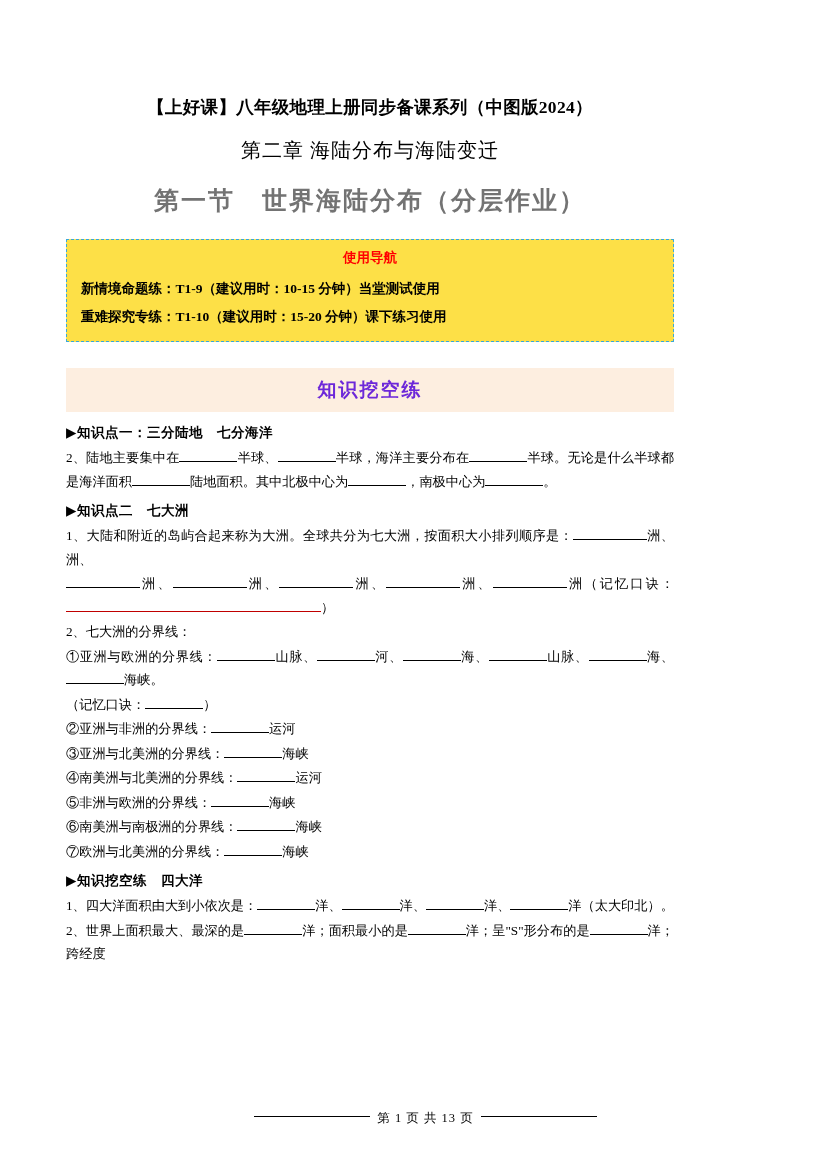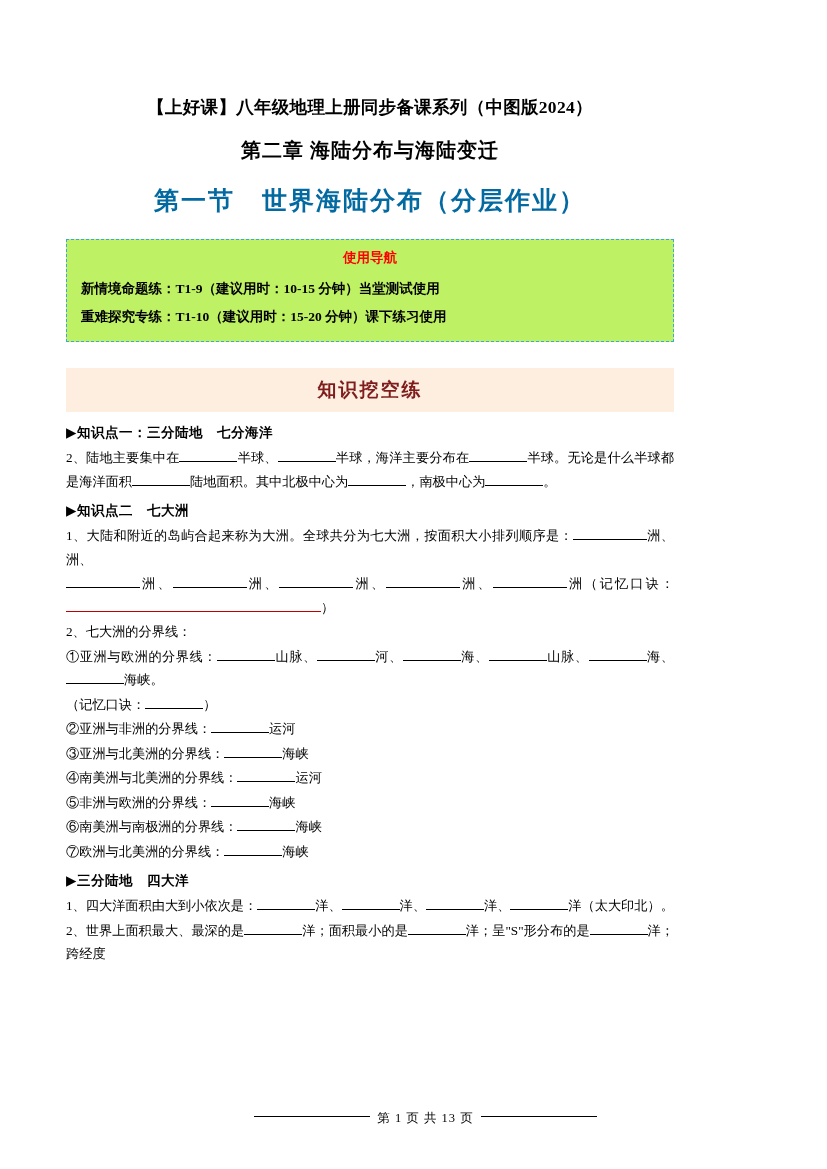--- a/index.html
+++ b/index.html
@@ -27,36 +27,36 @@
   .doc-title-1 {
     text-align: center;
     font-size: 17.5px;
     font-weight: bold;
     letter-spacing: 0.3px;
     margin: 0 0 18px 0;
   }
   .doc-title-2 {
     text-align: center;
     font-size: 20px;
-    font-weight: bold;
+    font-weight: normal;
     letter-spacing: 1px;
     margin: 0 0 20px 0;
   }
   .doc-title-3 {
     text-align: center;
     font-size: 25px;
     font-weight: bold;
-    color: #0369a1;
+    color: #737373;
     letter-spacing: 2px;
     margin: 0 0 22px 0;
   }
 
   .nav-box {
     border: 1px dashed #3aa8d8;
-    background: #bef264;
+    background: #fde047;
     padding: 9px 14px 11px 14px;
     margin: 0 0 26px 0;
   }
   .nav-title {
     text-align: center;
     color: #ff0000;
     font-weight: bold;
     font-size: 13.5px;
     margin-bottom: 8px;
   }
@@ -67,21 +67,21 @@
     color: #000;
   }
 
   .section-banner {
     background: #fdeee0;
     text-align: center;
     padding: 9px 0 9px 0;
     margin: 0 0 12px 0;
   }
   .section-banner-text {
-    color: #7f1d1d;
+    color: #6d28d9;
     font-weight: bold;
     font-size: 19px;
     letter-spacing: 2px;
   }
 
   .kp-head {
     font-size: 13.5px;
     font-weight: bold;
     margin: 9px 0 4px 0;
     letter-spacing: 0.5px;
@@ -170,21 +170,21 @@
   <div class="para">③亚洲与北美洲的分界线：<span class="blank b-md"></span>海峡</div>
 
   <div class="para">④南美洲与北美洲的分界线：<span class="blank b-md"></span>运河</div>
 
   <div class="para">⑤非洲与欧洲的分界线：<span class="blank b-md"></span>海峡</div>
 
   <div class="para">⑥南美洲与南极洲的分界线：<span class="blank b-md"></span>海峡</div>
 
   <div class="para">⑦欧洲与北美洲的分界线：<span class="blank b-md"></span>海峡</div>
 
-  <div class="kp-head">▶三分陆地　四大洋</div>
+  <div class="kp-head">▶知识挖空练　四大洋</div>
 
   <div class="para">1、四大洋面积由大到小依次是：<span class="blank b-md"></span>洋、<span class="blank b-md"></span>洋、<span class="blank b-md"></span>洋、<span class="blank b-md"></span>洋（太大印北）。</div>
 
   <div class="para">2、世界上面积最大、最深的是<span class="blank b-md"></span>洋；面积最小的是<span class="blank b-md"></span>洋；呈"S"形分布的是<span class="blank b-md"></span>洋；跨经度</div>
 
 </div>
 
 <div class="footer">
   <span class="rule"></span><span class="footer-text">第 1 页 共 13 页</span><span class="rule"></span>
 </div>

